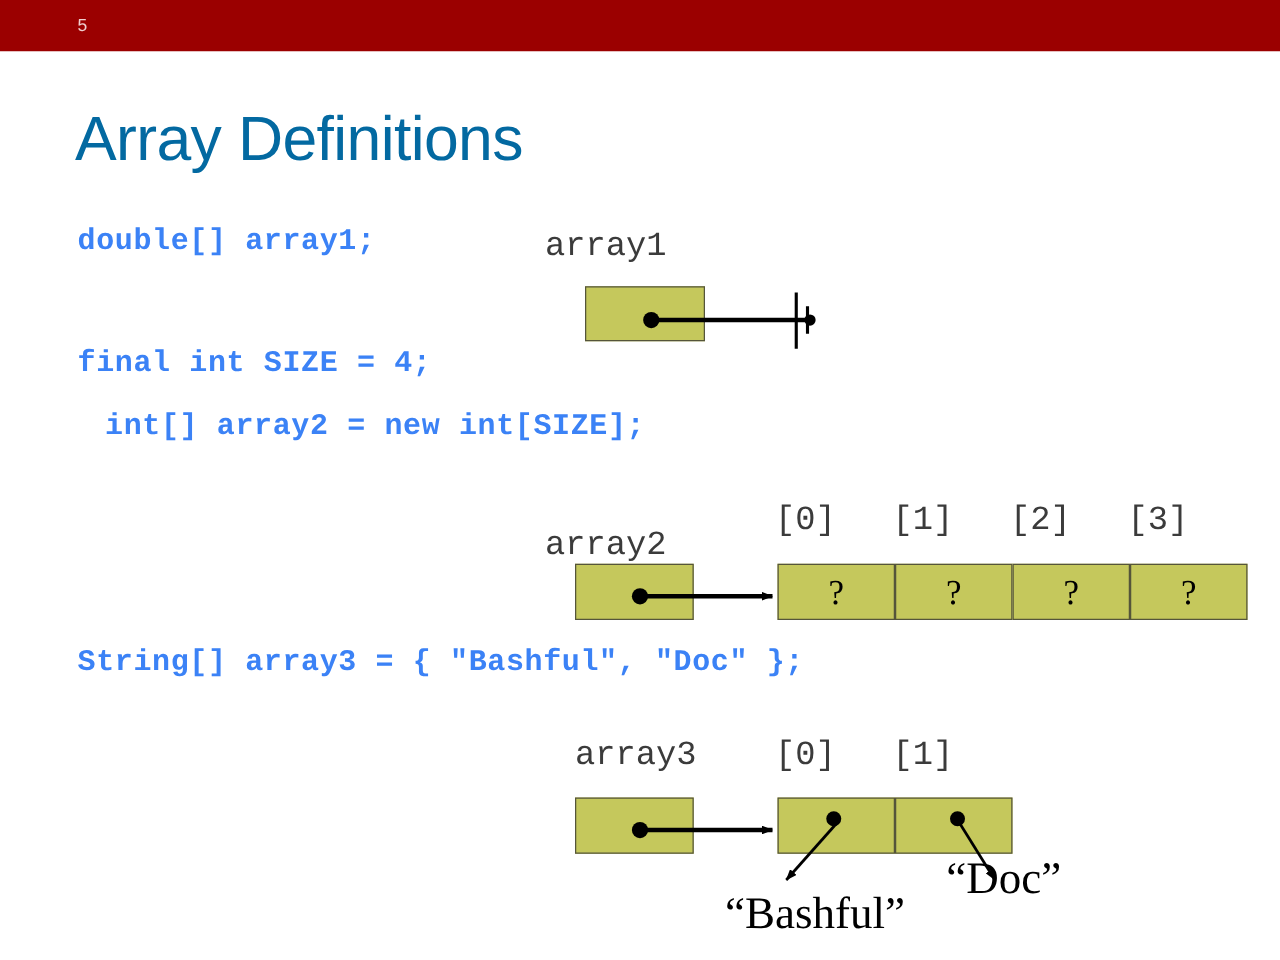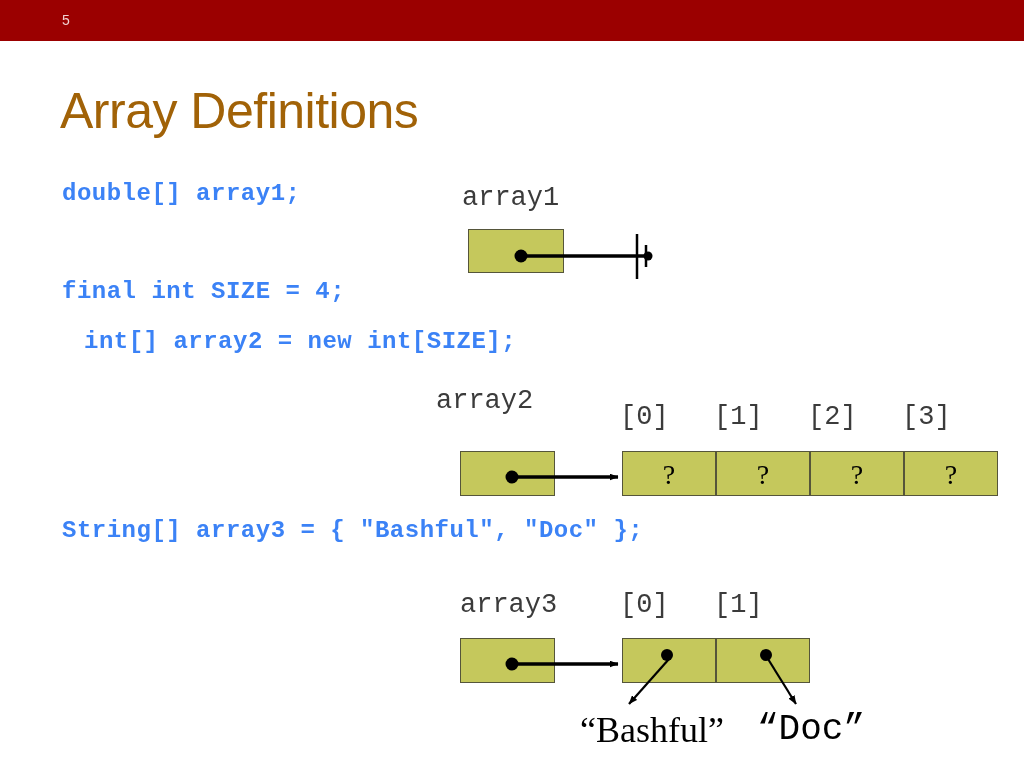--- a/index.html
+++ b/index.html
@@ -31,21 +31,21 @@
     line-height: 1;
   }
 
   
   #slide-title {
     position: absolute;
     left: 60px; top: 86px;
     font-family: "Liberation Sans", sans-serif;
     font-size: 50px;
     font-weight: 400;
-    color: #a16207;
+    color: #0369a1;
     letter-spacing: -0.5px;
     line-height: 1;
     white-space: pre;
   }
 
   
   .code-line {
     position: absolute;
     left: 62px;
     font-family: "Liberation Mono", "DejaVu Sans Mono", monospace;
@@ -113,24 +113,24 @@
 <div id="header-bar"></div>
 <div id="slide-number">5</div>
 
 <div id="slide-title">Array Definitions</div>
 
 <div class="code-line" id="code-line-1">double[] array1;</div>
 <div class="code-line" id="code-line-2">final int SIZE = 4;</div>
 <div class="code-line" id="code-line-3">int[] array2 = new int[SIZE];</div>
 <div class="code-line" id="code-line-4">String[] array3 = { "Bashful", "Doc" };</div>
 
-<div class="diag-label" style="left:462px; top:185px;">array1</div>
+<div class="diag-label" style="left:436px; top:185px;">array1</div>
 <div class="ref-box" style="left:468px; top:229px; width:96px; height:44px;"></div>
 
-<div class="diag-label" style="left:436px; top:388px;">array2</div>
+<div class="diag-label" style="left:436px; top:424px;">array2</div>
 <div class="diag-label" style="left:620px; top:404px;">[0]</div>
 <div class="diag-label" style="left:714px; top:404px;">[1]</div>
 <div class="diag-label" style="left:808px; top:404px;">[2]</div>
 <div class="diag-label" style="left:902px; top:404px;">[3]</div>
 
 <div class="ref-box" style="left:460px; top:451px; width:95px; height:45px;"></div>
 
 <div class="cell-box" style="left:622px; top:451px; width:94px; height:45px;"></div>
 <div class="cell-text" style="left:622px; top:461px; width:94px;">?</div>
 
@@ -146,21 +146,21 @@
 <div class="diag-label" style="left:460px; top:592px;">array3</div>
 <div class="diag-label" style="left:620px; top:592px;">[0]</div>
 <div class="diag-label" style="left:714px; top:592px;">[1]</div>
 
 <div class="ref-box" style="left:460px; top:638px; width:95px; height:45px;"></div>
 
 <div class="cell-box" style="left:622px; top:638px; width:94px; height:45px;"></div>
 <div class="cell-box" style="left:716px; top:638px; width:94px; height:45px;"></div>
 
 <div class="value-label" style="left:580px; top:712px;">“Bashful”</div>
-<div class="value-label" style="left:757px; top:712px;font-family:Liberation Mono, monospace;">“Doc”</div>
+<div class="value-label" style="left:757px; top:684px;">“Doc”</div>
 
 <svg id="diagram-overlay" viewBox="0 0 1024 768" xmlns="http://www.w3.org/2000/svg">
   <defs>
     <marker id="arrowhead" markerWidth="9" markerHeight="7" refX="8.5" refY="3.5" orient="auto" markerUnits="userSpaceOnUse">
       <polygon points="0 0, 9 3.5, 0 7" fill="#000000"></polygon>
     </marker>
   </defs>
 
   <g>
     <circle cx="521" cy="256" r="6.5" fill="#000000"></circle>

